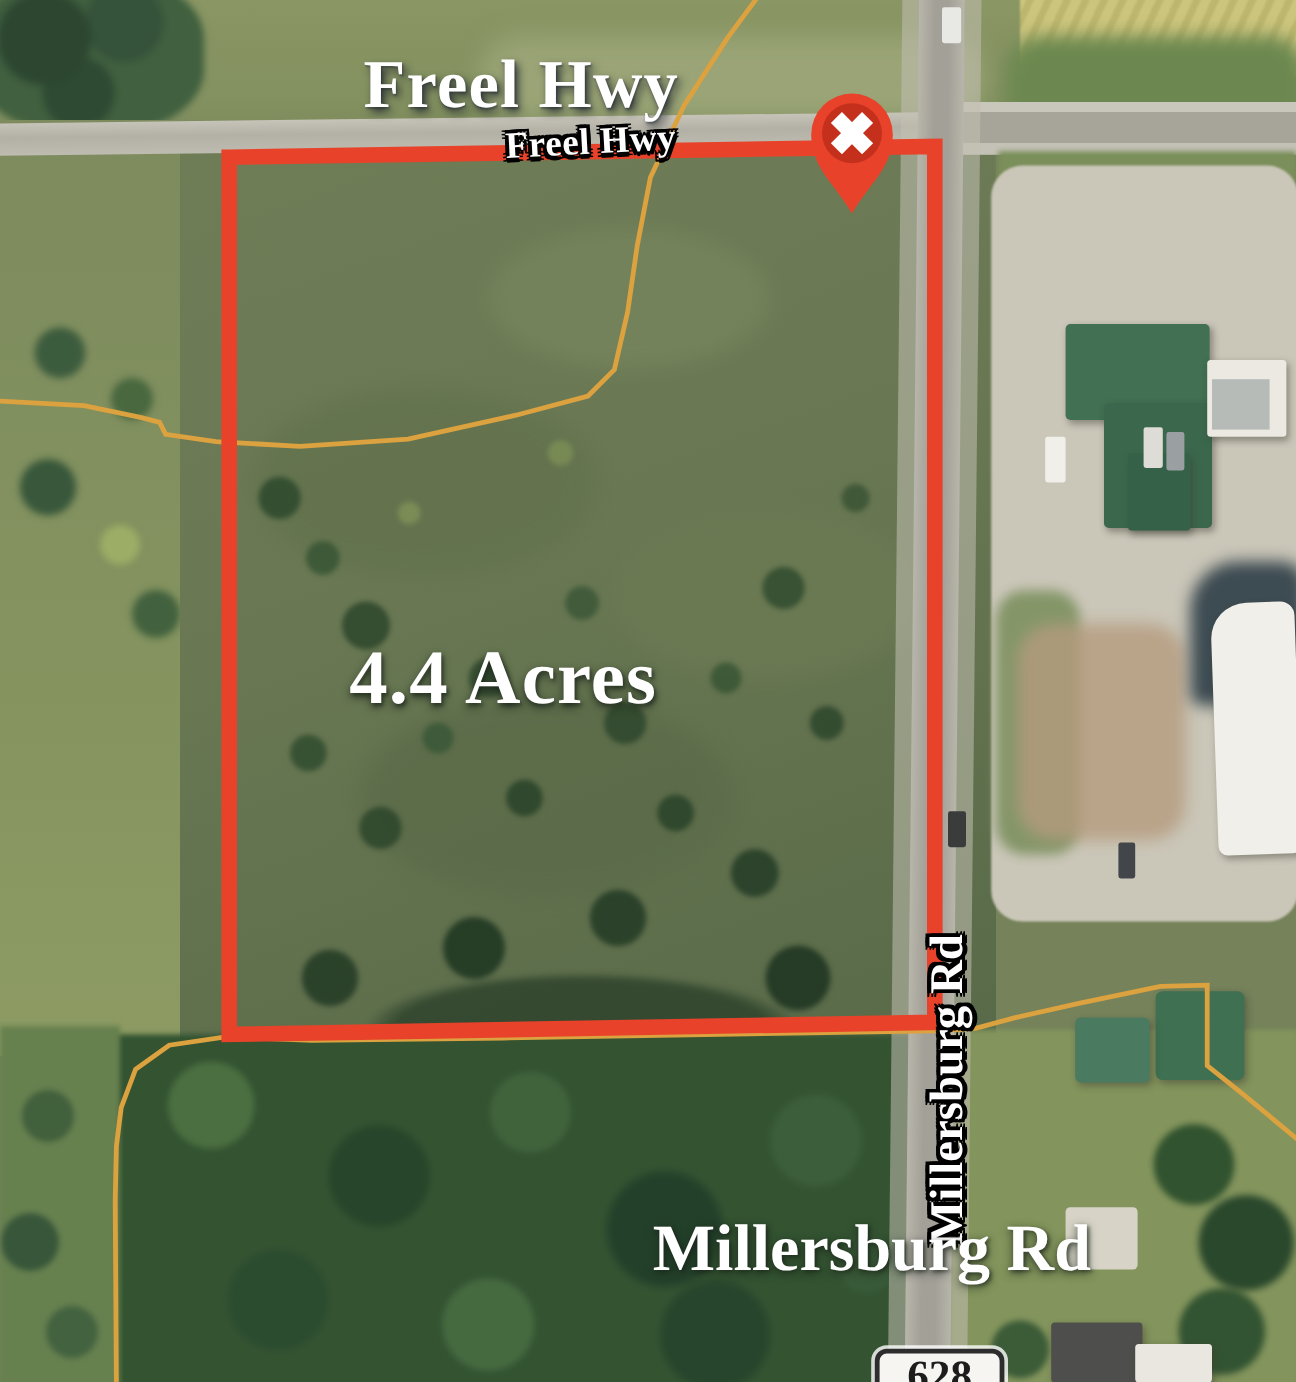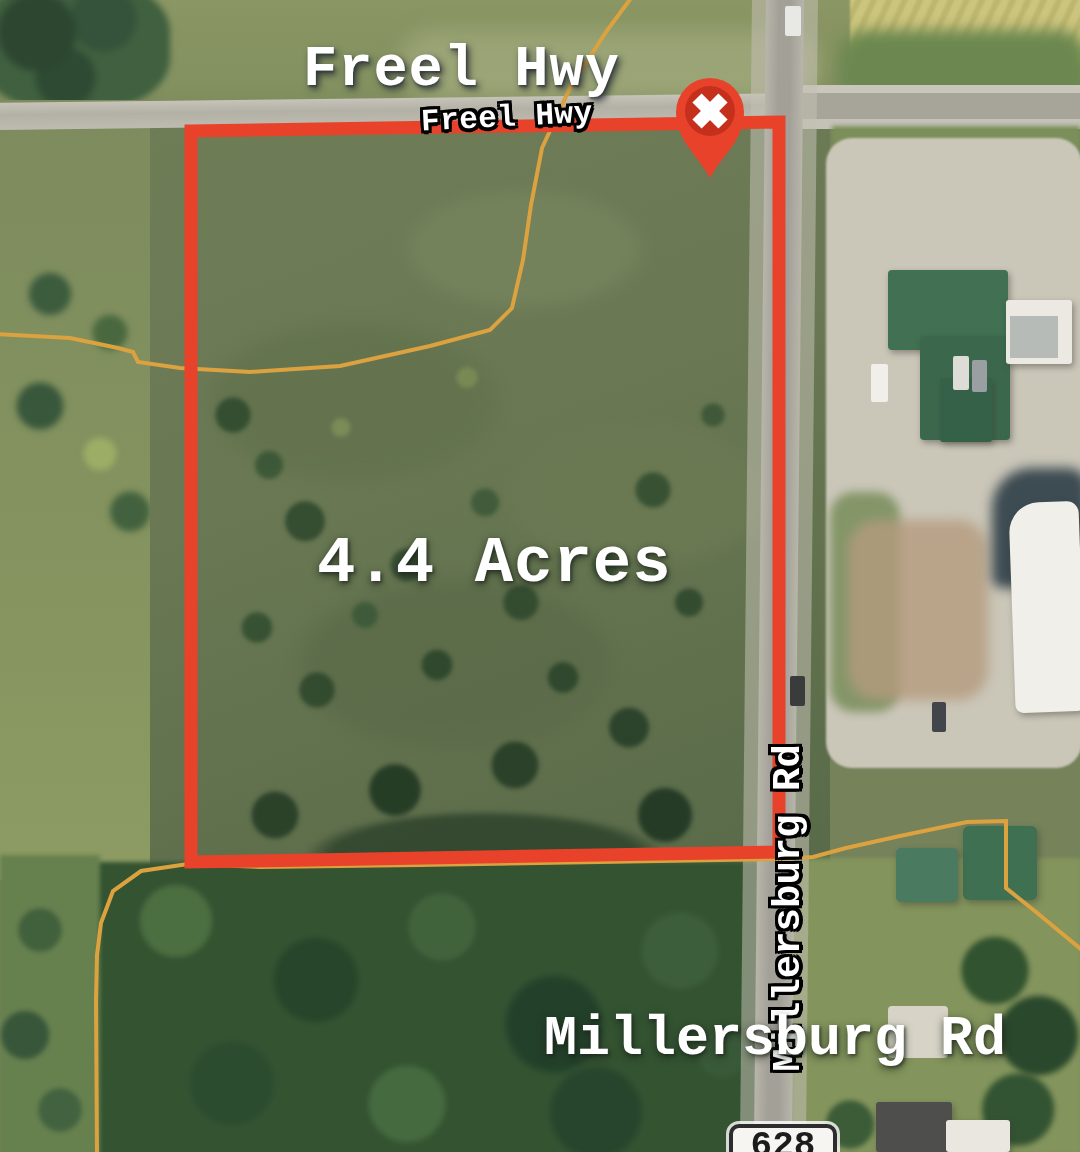--- a/index.html
+++ b/index.html
@@ -1,18 +1,18 @@
 <!DOCTYPE html>
 <html><head>
 <meta charset="utf-8">
 <style>
   html,body{margin:0;padding:0;background:#222;}
   #map-canvas{
     position:relative;width:1080px;height:1152px;overflow:hidden;
-    background:#75825a;font-family:Liberation Mono, monospace;
+    background:#75825a;font-family:Liberation Serif, serif;
   }
   .abs{position:absolute;}
 
   
   .top-strip{left:0;top:0;width:1080px;height:120px;
     background:linear-gradient(180deg,#8a9663 0%,#839160 70%,#7b895c 100%);}
   .top-light-band{left:400px;top:30px;width:420px;height:70px;background:#9aa476;border-radius:40px;filter:blur(10px);}
   .topleft-trees{left:-20px;top:-20px;width:190px;height:130px;border-radius:40%;
     background:radial-gradient(circle 60px at 30% 40%,#2c4630 0 60%,transparent 70%),
                radial-gradient(circle 50px at 65% 30%,#35523a 0 60%,transparent 70%),
@@ -188,21 +188,21 @@
       <circle cx="710" cy="111" r="25" fill="#c5301d"></circle>
       <g stroke-width="13" stroke-linecap="butt" stroke="#ffffff">
         <line x1="697" y1="98" x2="723" y2="124"></line>
         <line x1="723" y1="98" x2="697" y2="124"></line>
       </g>
     </g>
   </svg>
 
   <div class="lbl title-big" style="left:303px;top:38px;">Freel Hwy</div>
   <div class="lbl outline freel-small" style="left:421px;top:100px;">Freel Hwy</div>
-  <div class="lbl acres" style="left:317px;top:528px;">4.4 Acres</div>
+  <div class="lbl acres" style="left:291px;top:528px;">4.4 Acres</div>
   <div class="lbl outline mrd-vert" style="left:789px;top:908px;">Millersburg Rd</div>
   <div class="lbl mrd-big" style="left:544px;top:1008px;">Millersburg Rd</div>
 
   <div class="abs shield">
     <span>628</span>
   </div>
 
 </div>
 
 </body></html>

